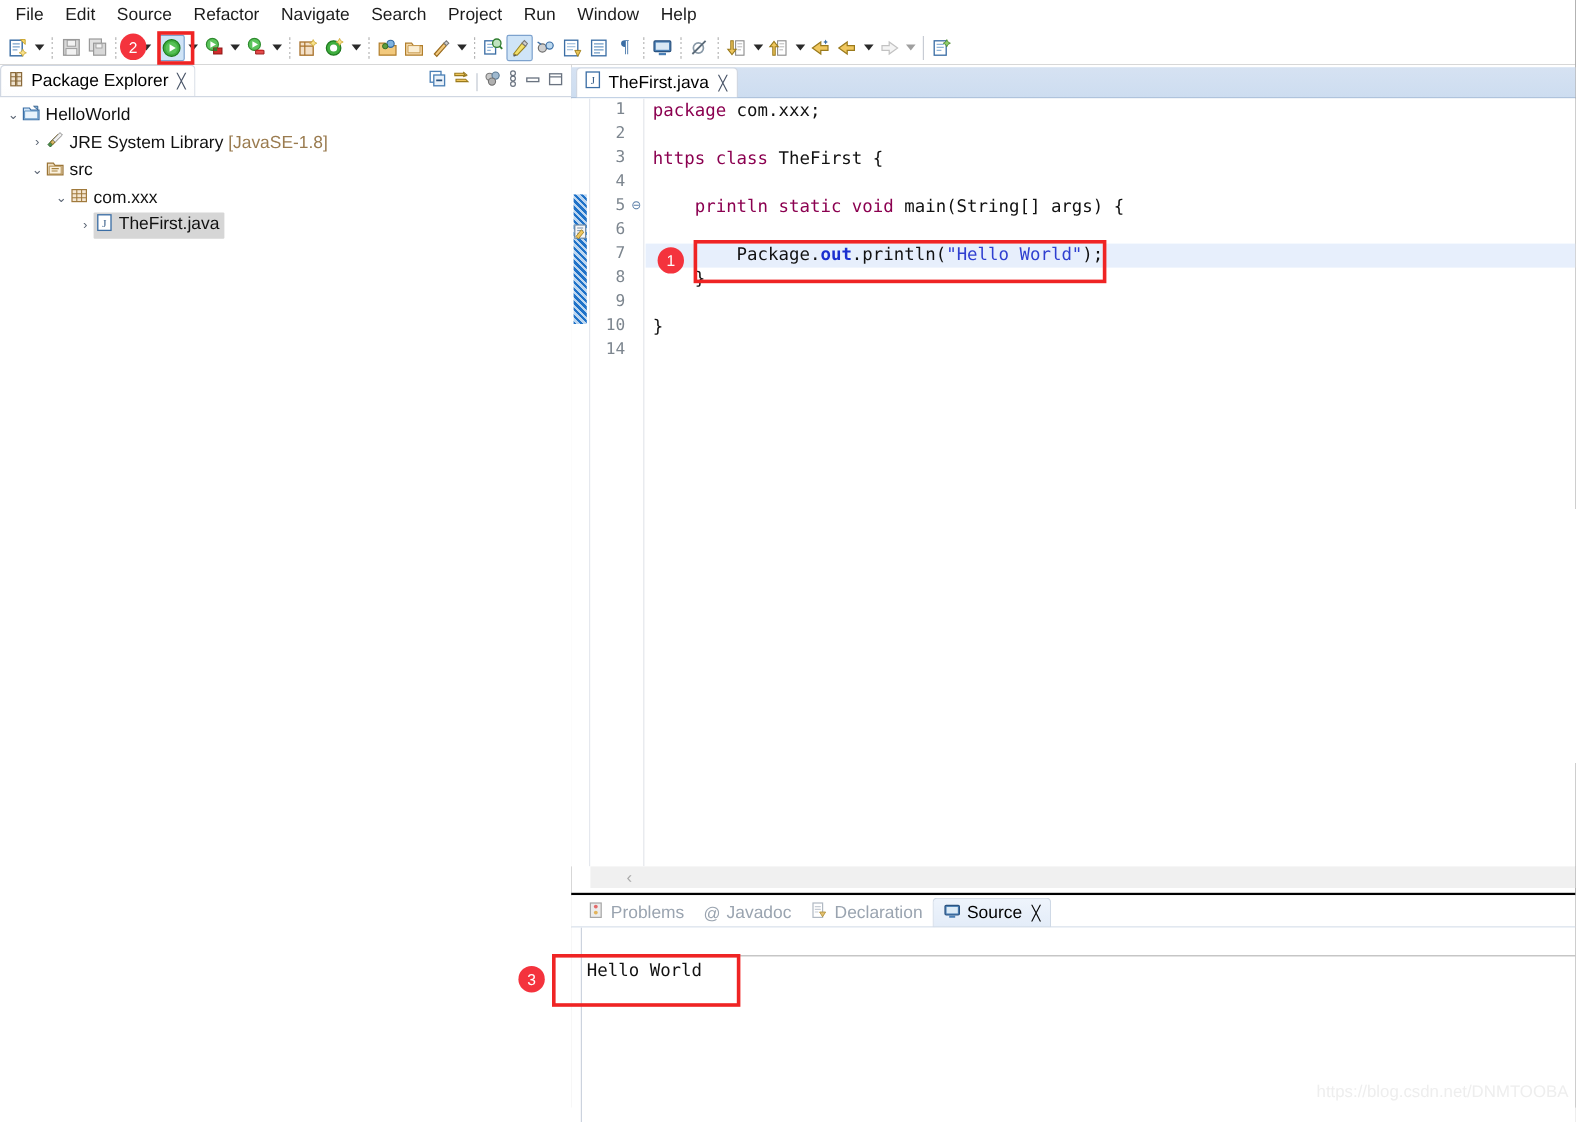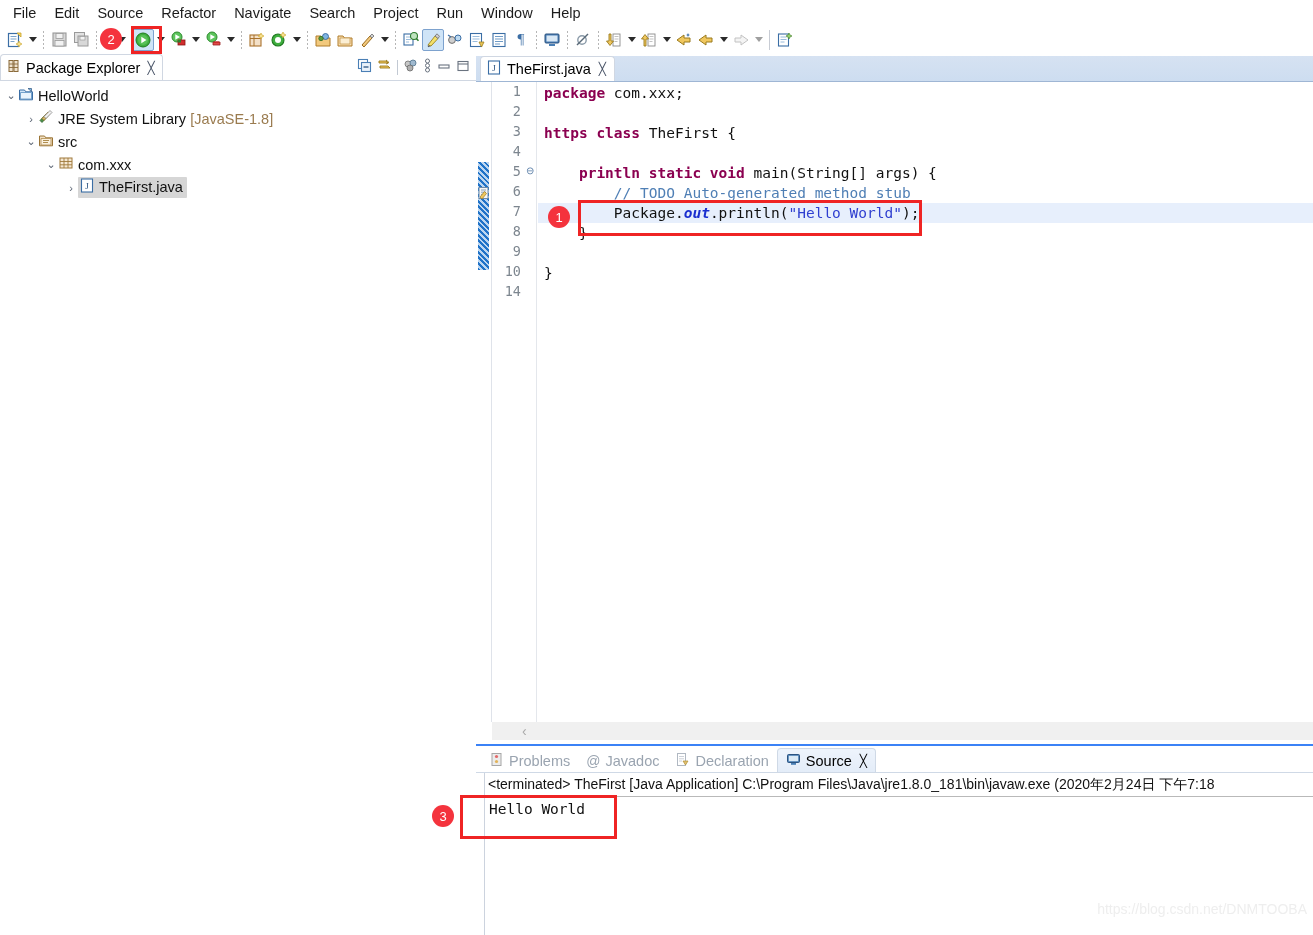--- a/index.html
+++ b/index.html
@@ -5,21 +5,21 @@
   html, body {
     margin: 0; padding: 0;
     width: 1313px; height: 935px;
     background: #ffffff;
     font-family: "Liberation Sans", sans-serif;
     overflow: hidden;
   }
   #app {
     position: relative;
     width: 1313px; height: 923px;
-    background: #3b82f6;
+    background: #000000;
   }
 
   
   .menubar {
     position: absolute; left: 0; top: 0;
     width: 1313px; height: 25px;
     background: #ffffff;
     display: flex; align-items: center;
     padding-left: 4px;
     box-sizing: border-box;
@@ -214,24 +214,24 @@
     font-size: 14.5px;
     line-height: 20px;
     white-space: pre;
     color: #111;
   }
   .cl { position: absolute; left: 6px; }
   .hl-line {
     position: absolute; left: 62px; width: 775px; height: 20px;
     background: #e7effc;
   }
-  .kw { color: #8b0050; font-weight: bold; }
+  .kw { color: #8b0050; font-weight: normal; }
   .cmt { color: #4f7fb5; }
   .str { color: #2f3fd0; }
-  .stfield { color: #1b2fcf; font-weight: bold; font-style: italic; }
+  .stfield { color: #1b2fcf; font-weight: bold; }
 
   .ed-hscroll {
     position: absolute; left: 16px; top: 668px; width: 821px; height: 18px;
     background: #f0f0f0;
     display: flex; align-items: center;
   }
   .ed-hscroll .arrow-l {
     font-size: 14px; color: #a9a9a9; margin-left: 30px;
   }
 
@@ -709,21 +709,20 @@
         <div class="ln" style="top:201px">14</div>
       </div>
       <div class="fold" style="top:83px">⊖</div>
 
       <div class="code">
         <div class="cl" style="top:1px"><span class="kw">package</span><span> com.xxx;</span></div>
         <div class="cl" style="top:21px"></div>
         <div class="cl" style="top:41px"><span class="kw">https class</span><span> TheFirst {</span></div>
         <div class="cl" style="top:61px"></div>
         <div class="cl" style="top:81px"><span>    </span><span class="kw">println static void</span><span> main(String[] args) {</span></div>
-        <div class="cl" style="top:101px"><span>        </span><span class="cmt">// TODO Auto-generated method stub</span></div>
         <div class="cl" style="top:121px"><span>        Package.</span><span class="stfield">out</span><span>.println(</span><span class="str">"Hello World"</span><span>);</span></div>
         <div class="cl" style="top:141px"><span>    }</span></div>
         <div class="cl" style="top:161px"></div>
         <div class="cl" style="top:181px"><span>}</span></div>
         <div class="cl" style="top:201px"></div>
       </div>
       <div class="gutter-sep"></div>
     </div>
 
     <div class="ed-hscroll">
@@ -765,21 +764,20 @@
             <rect x="5" y="11" width="5" height="1.8" fill="#4a7fb5"></rect>
           </svg>
         </span>
         <span class="lbl">Source</span>
         <span class="x">╳</span>
       </div>
     </div>
     <div class="cons-topline"></div>
     <div class="cons-leftstrip"></div>
     <div class="cons-body">
-      <div class="cons-head">&lt;terminated&gt; TheFirst [Java Application] C:\Program Files\Java\jre1.8.0_181\bin\javaw.exe (2020年2月24日 下午7:18</div>
       <div class="cons-headrule"></div>
       <div class="cons-out">Hello World</div>
     </div>
   </div>
 
   <div class="anno-box" style="left:578px;top:200px;width:344px;height:36px;"></div>
   <div class="anno-box" style="left:131px;top:26px;width:31px;height:28px;"></div>
   <div class="anno-box" style="left:460px;top:795px;width:157px;height:44px;"></div>
 
   <div class="anno-badge" style="left:548px;top:206px;">1</div>

